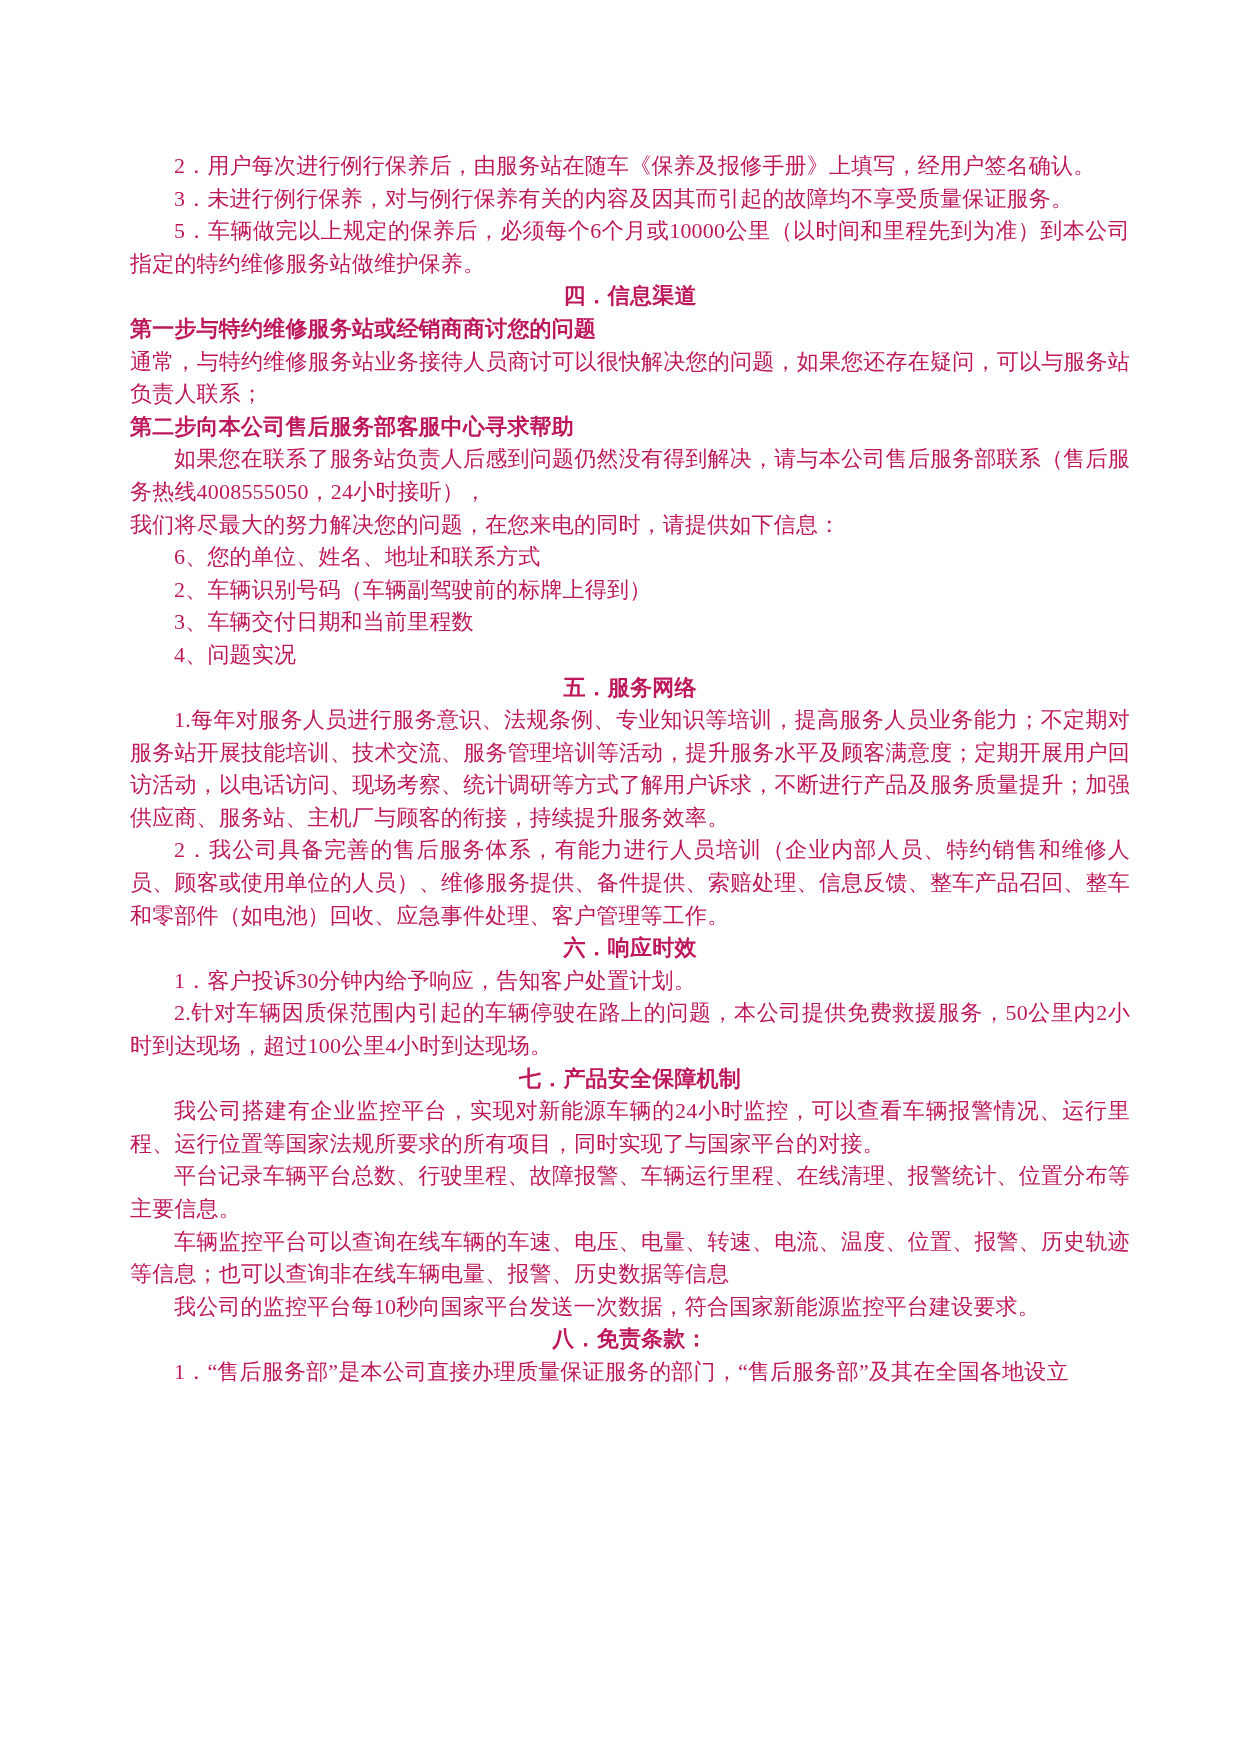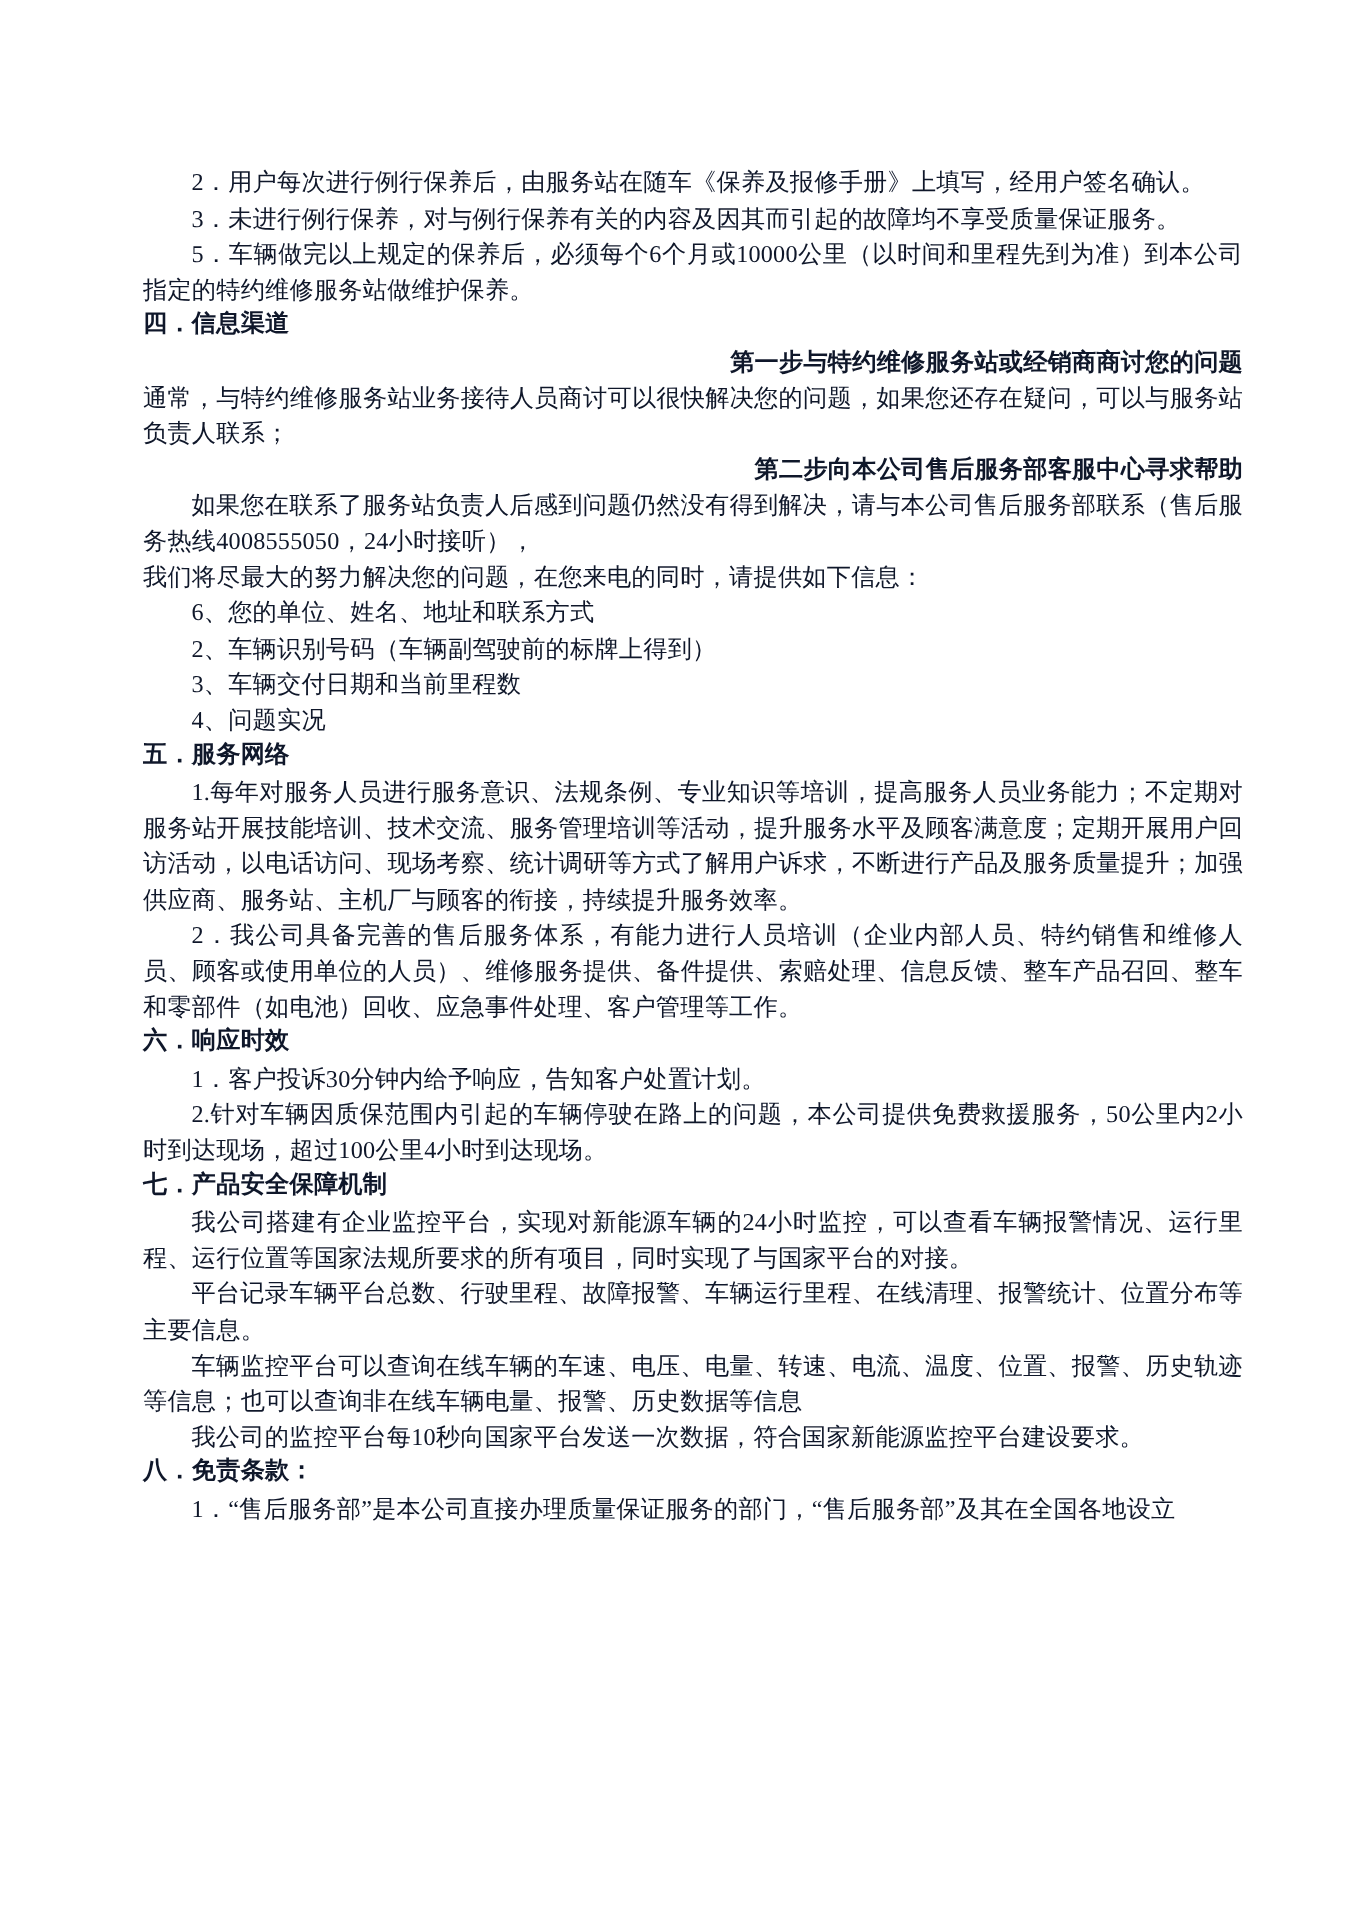--- a/index.html
+++ b/index.html
@@ -12,21 +12,21 @@
     position: relative;
     width: 1240px;
     height: 1754px;
     background: #ffffff;
     box-sizing: border-box;
     padding: 150px 110px 0 130px;
     overflow: hidden;
   }
   .doc {
     width: 1000px;
-    color: #0f172a;
+    color: #be185d;
     font-family: "Liberation Serif", "DejaVu Serif", serif;
     font-size: 22px;
     line-height: 32.6px;
     text-align: justify;
     letter-spacing: 0.2px;
   }
   .doc p {
     margin: 0;
     padding: 0;
     white-space: pre-wrap;
@@ -34,30 +34,30 @@
   
   .indent {
     text-indent: 2em;
   }
   
   .body {
     text-indent: 0;
   }
   
   .heading {
-    font-family: Liberation Mono, monospace;
+    font-family: Liberation Sans, sans-serif;
     font-weight: bold;
-    text-align: left;
+    text-align: center;
     text-indent: 0;
   }
   
   .step {
     font-family: "Liberation Sans", "DejaVu Sans", sans-serif;
     font-weight: bold;
-    text-align: right;
+    text-align: left;
     text-indent: 0;
   }
 </style>
 </head>
 <body>
 
 <div class="page">
   <div class="doc">
     <p class="indent">2．用户每次进行例行保养后，由服务站在随车《保养及报修手册》上填写，经用户签名确认。</p>
     <p class="indent">3．未进行例行保养，对与例行保养有关的内容及因其而引起的故障均不享受质量保证服务。</p>

